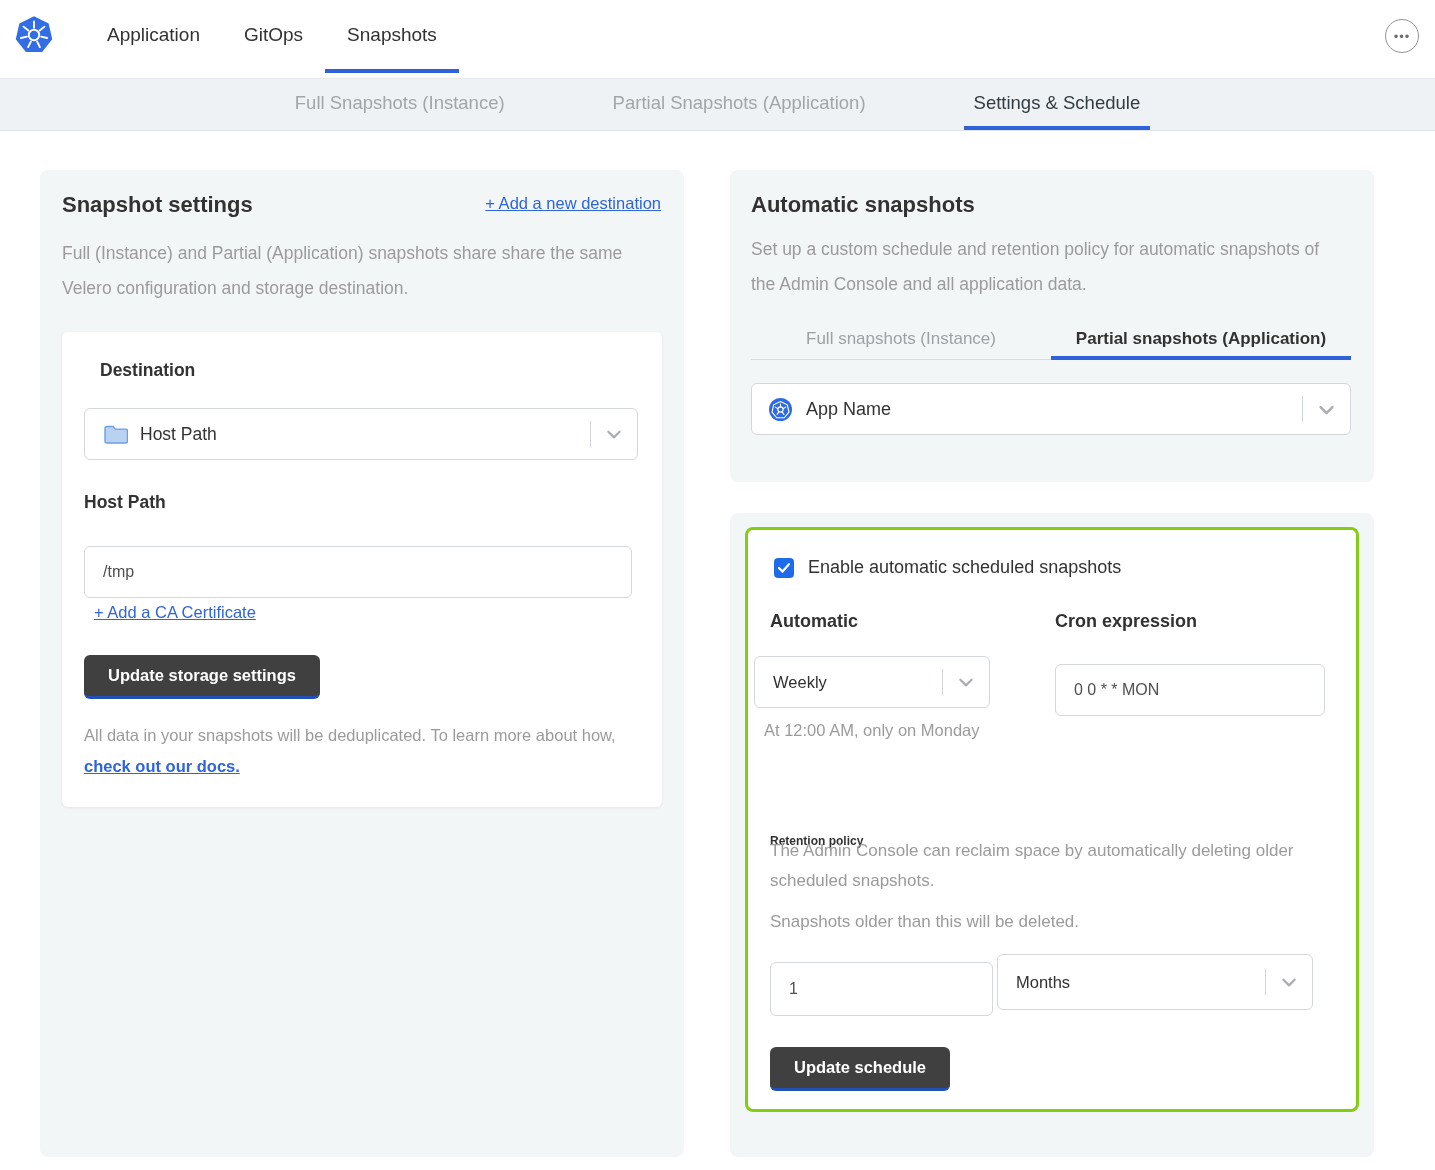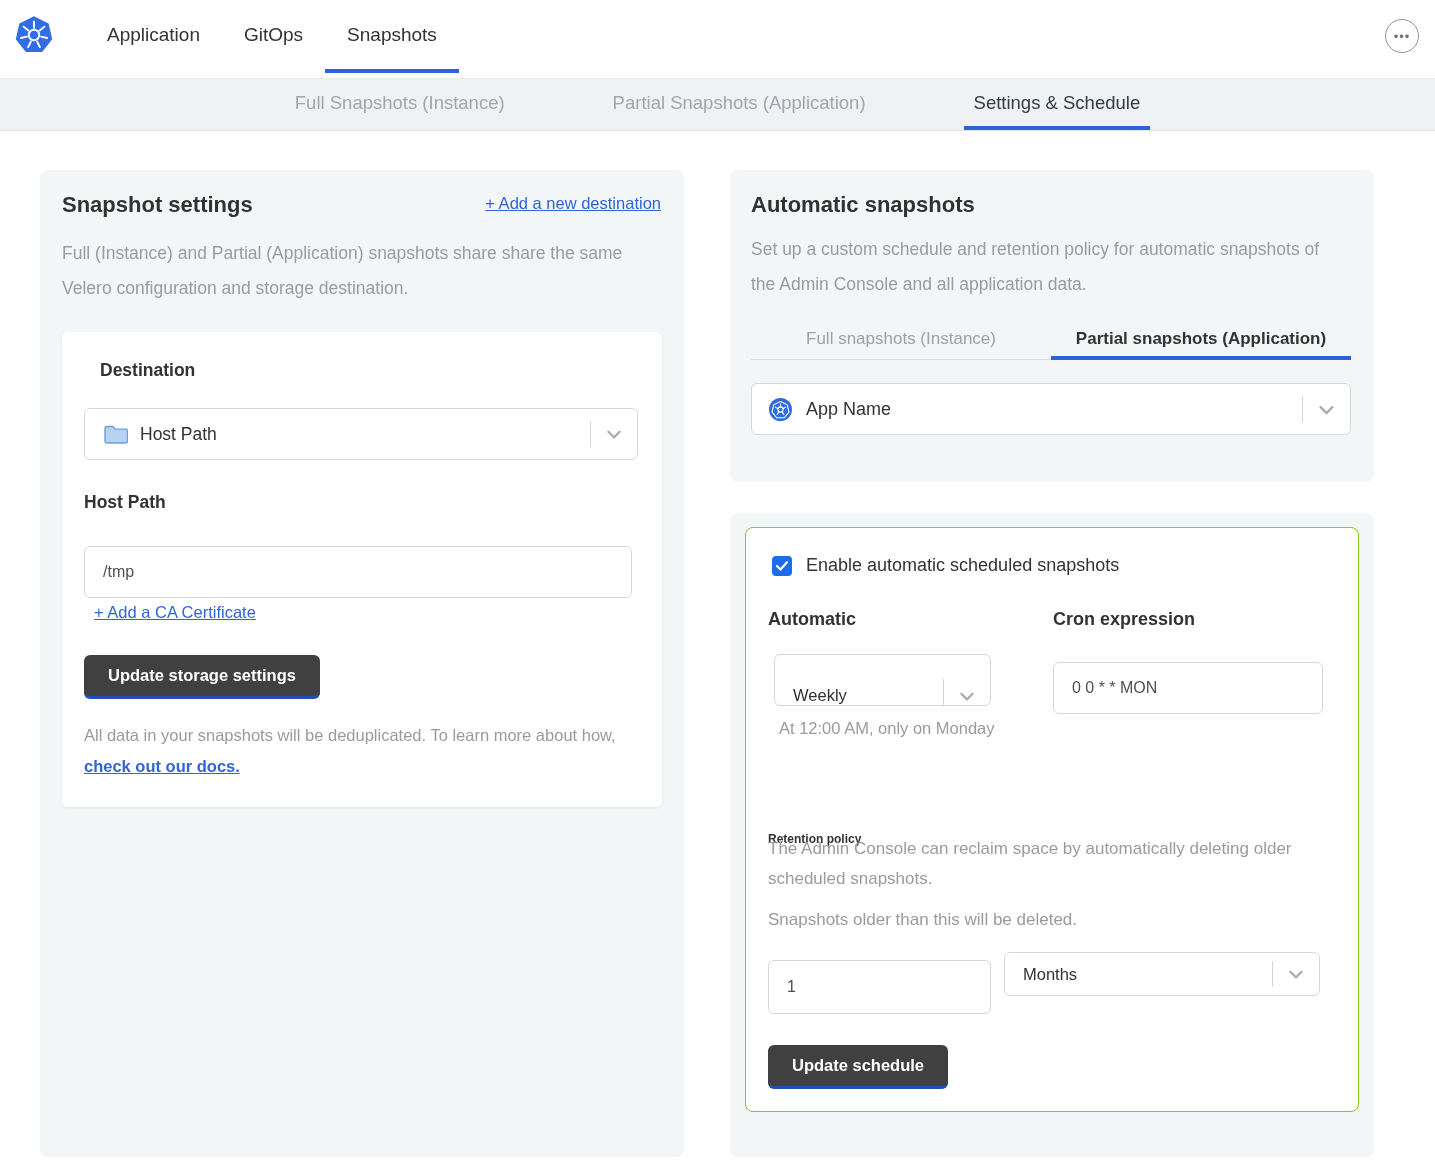--- a/index.html
+++ b/index.html
@@ -75,36 +75,36 @@
   .as-tabs { position:absolute; left:21px; top:138px; width:600px; height:52px; display:flex; }
   .as-tab { flex:1; display:flex; align-items:flex-end; justify-content:center; padding-bottom:10px;
     font-size:17px; color:#9da1a5; border-bottom:1px solid #d8dcdf; cursor:pointer; }
   .as-tab.active { color:#323232; font-weight:bold; border-bottom:4px solid #2f62d9; padding-bottom:7px; }
   .app-select { position:absolute; left:21px; top:213px; width:600px; height:52px; }
   .app-select .icon { padding:0 14px 0 17px; display:flex; align-items:center; }
   .app-select .val { font-size:18px; color:#323232; }
 
   
   .sched-card { position:absolute; left:15px; top:14px; width:614px; height:585px; background:#fff;
-    border:1px solid #84cc16; border-radius:8px; }
+    border:3px solid #84cc16; border-radius:8px; }
   .chk-row { position:absolute; left:26px; top:27px; display:flex; align-items:center; gap:14px; cursor:pointer; }
   .checkbox { width:20px; height:20px; background:#1f6ceb; border-radius:4px; display:flex;
     align-items:center; justify-content:center; }
   .chk-label { font-size:18px; color:#323232; }
   .lbl-schedule { position:absolute; left:22px; top:81px; font-size:18px; }
   .lbl-cron     { position:absolute; left:307px; top:81px; font-size:18px; }
-  .weekly-select { position:absolute; left:28px; top:126px; width:217px; height:52px;align-items:flex-end; }
+  .weekly-select { position:absolute; left:6px; top:126px; width:236px; height:52px; }
   .weekly-select .val { padding-left:18px; font-size:16.5px; color:#323232; }
   .cron-input { position:absolute; left:307px; top:126px; width:270px; height:52px; }
-  .cron-hint { position:absolute; left:33px; top:191px; font-size:16.5px; color:#9b9b9b; }
+  .cron-hint { position:absolute; left:16px; top:191px; font-size:16.5px; color:#9b9b9b; }
   .lbl-retention { position:absolute; left:22px; top:264px; font-size:12px;margin-top:40px; }
   .ret-desc  { position:absolute; left:22px; top:306px; width:525px; font-size:17px; line-height:30px; color:#9b9b9b; }
   .ret-hint  { position:absolute; left:22px; top:382px; font-size:17px; color:#9b9b9b; }
   .ret-input { position:absolute; left:22px; top:424px; width:223px; height:54px; }
-  .unit-select { position:absolute; left:258px; top:424px; width:316px; height:44px; }
+  .unit-select { position:absolute; left:249px; top:424px; width:316px; height:56px; }
   .unit-select .val { padding-left:18px; font-size:16.5px; color:#323232; }
   .update-sched-btn { position:absolute; left:22px; top:517px; }
 </style>
 </head>
 <body>
 
 <div class="topnav">
   <svg class="logo" viewBox="0 0 32 32">
     <polygon points="16,1 27.7,6.7 30.6,19.3 22.5,29.5 9.5,29.5 1.4,19.3 4.3,6.7" fill="#326de6"></polygon>
     <g stroke="#fff" stroke-width="1.5" stroke-linecap="round" fill="none">

